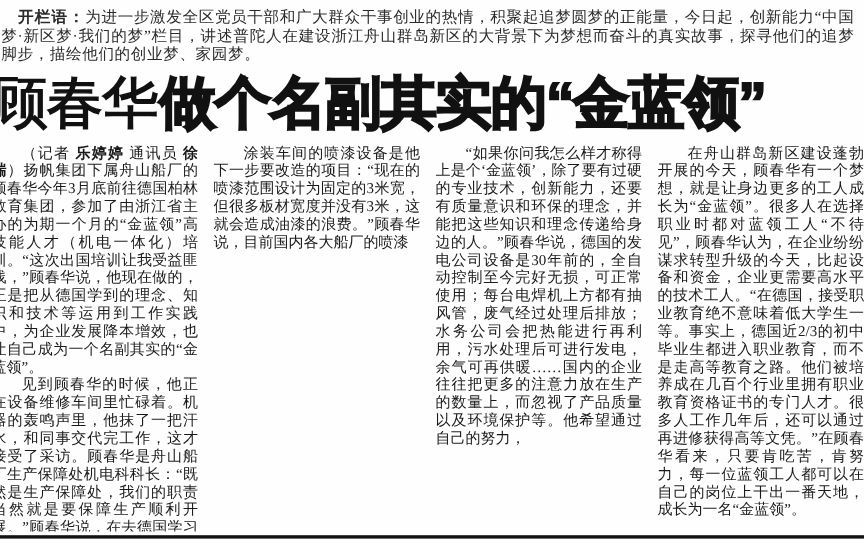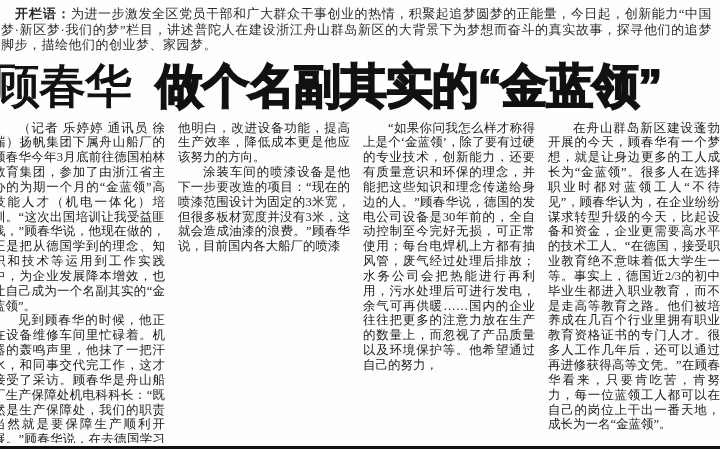--- a/index.html
+++ b/index.html
@@ -46,21 +46,21 @@
     color: #111;
     letter-spacing: -1px;
   }
   .headline .name {
     font-weight: normal;
     -webkit-text-stroke: 1.2px #111;
   }
   .headline .title {
     font-weight: bold;
     -webkit-text-stroke: 1.8px #111;
-    margin-left: 25px;
+    margin-left: 2px;
   }
   .body-cols {
     display: flex;
     gap: 13px;
     margin-top: 10px;
     padding: 0 2px 0 0;
     height: 322px;
     overflow: hidden;
   }
   .col {
@@ -68,21 +68,21 @@
     font-size: 12.5px;
     line-height: 14.85px;
     text-align: justify;
     text-justify: inter-ideograph;
     overflow: hidden;
     color: #1a1a1a;
   }
   .col p { margin: 0; }
   .col p.indent { text-indent: 2em; }
   .col p.cont { text-indent: 0; }
-  .byline-name { font-weight: normal; }
+  .byline-name { font-weight: bold; }
   .bottom-rule {
     position: absolute;
     left: 0;
     bottom: 0;
     width: 729px;
     height: 3px;
     background: #121212;
   }
 </style>
 </head>
@@ -99,21 +99,20 @@
   </div>
 
   <div class="body-cols">
 
     <div class="col">
       <p class="indent"><span class="byline"><span>（记者 </span><span class="byline-name">乐婷婷</span><span> 通讯员 </span><span class="byline-name">徐瑞</span><span>）</span></span><span>扬帆集团下属舟山船厂的顾春华今年3月底前往德国柏林教育集团，参加了由浙江省主办的为期一个月的“金蓝领”高技能人才（机电一体化）培训。“这次出国培训让我受益匪浅，”顾春华说，他现在做的，正是把从德国学到的理念、知识和技术等运用到工作实践中，为企业发展降本增效，也让自己成为一个名副其实的“金蓝领”。</span></p>
       <p class="indent">见到顾春华的时候，他正在设备维修车间里忙碌着。机器的轰鸣声里，他抹了一把汗水，和同事交代完工作，这才接受了采访。顾春华是舟山船厂生产保障处机电科科长：“既然是生产保障处，我们的职责当然就是要保障生产顺利开展。”顾春华说，在去德国学习之前，他一直认为维修设备是自己的全部职责所在，而一个月的学习让</p>
     </div>
 
     <div class="col">
-      <p class="cont">他明白，改进设备功能，提高生产效率，降低成本更是他应该努力的方向。</p>
       <p class="indent">涂装车间的喷漆设备是他下一步要改造的项目：“现在的喷漆范围设计为固定的3米宽，但很多板材宽度并没有3米，这就会造成油漆的浪费。”顾春华说，目前国内各大船厂的喷漆</p>
     </div>
 
     <div class="col">
       <p class="indent">“如果你问我怎么样才称得上是个‘金蓝领’，除了要有过硬的专业技术，创新能力，还要有质量意识和环保的理念，并能把这些知识和理念传递给身边的人。”顾春华说，德国的发电公司设备是30年前的，全自动控制至今完好无损，可正常使用；每台电焊机上方都有抽风管，废气经过处理后排放；水务公司会把热能进行再利用，污水处理后可进行发电，余气可再供暖……国内的企业往往把更多的注意力放在生产的数量上，而忽视了产品质量以及环境保护等。他希望通过自己的努力，</p>
     </div>
 
     <div class="col">
       <p class="indent">在舟山群岛新区建设蓬勃开展的今天，顾春华有一个梦想，就是让身边更多的工人成长为“金蓝领”。很多人在选择职业时都对蓝领工人“不待见”，顾春华认为，在企业纷纷谋求转型升级的今天，比起设备和资金，企业更需要高水平的技术工人。“在德国，接受职业教育绝不意味着低大学生一等。事实上，德国近2/3的初中毕业生都进入职业教育，而不是走高等教育之路。他们被培养成在几百个行业里拥有职业教育资格证书的专门人才。很多人工作几年后，还可以通过再进修获得高等文凭。”在顾春华看来，只要肯吃苦，肯努力，每一位蓝领工人都可以在自己的岗位上干出一番天地，成长为一名“金蓝领”。</p>
     </div>

